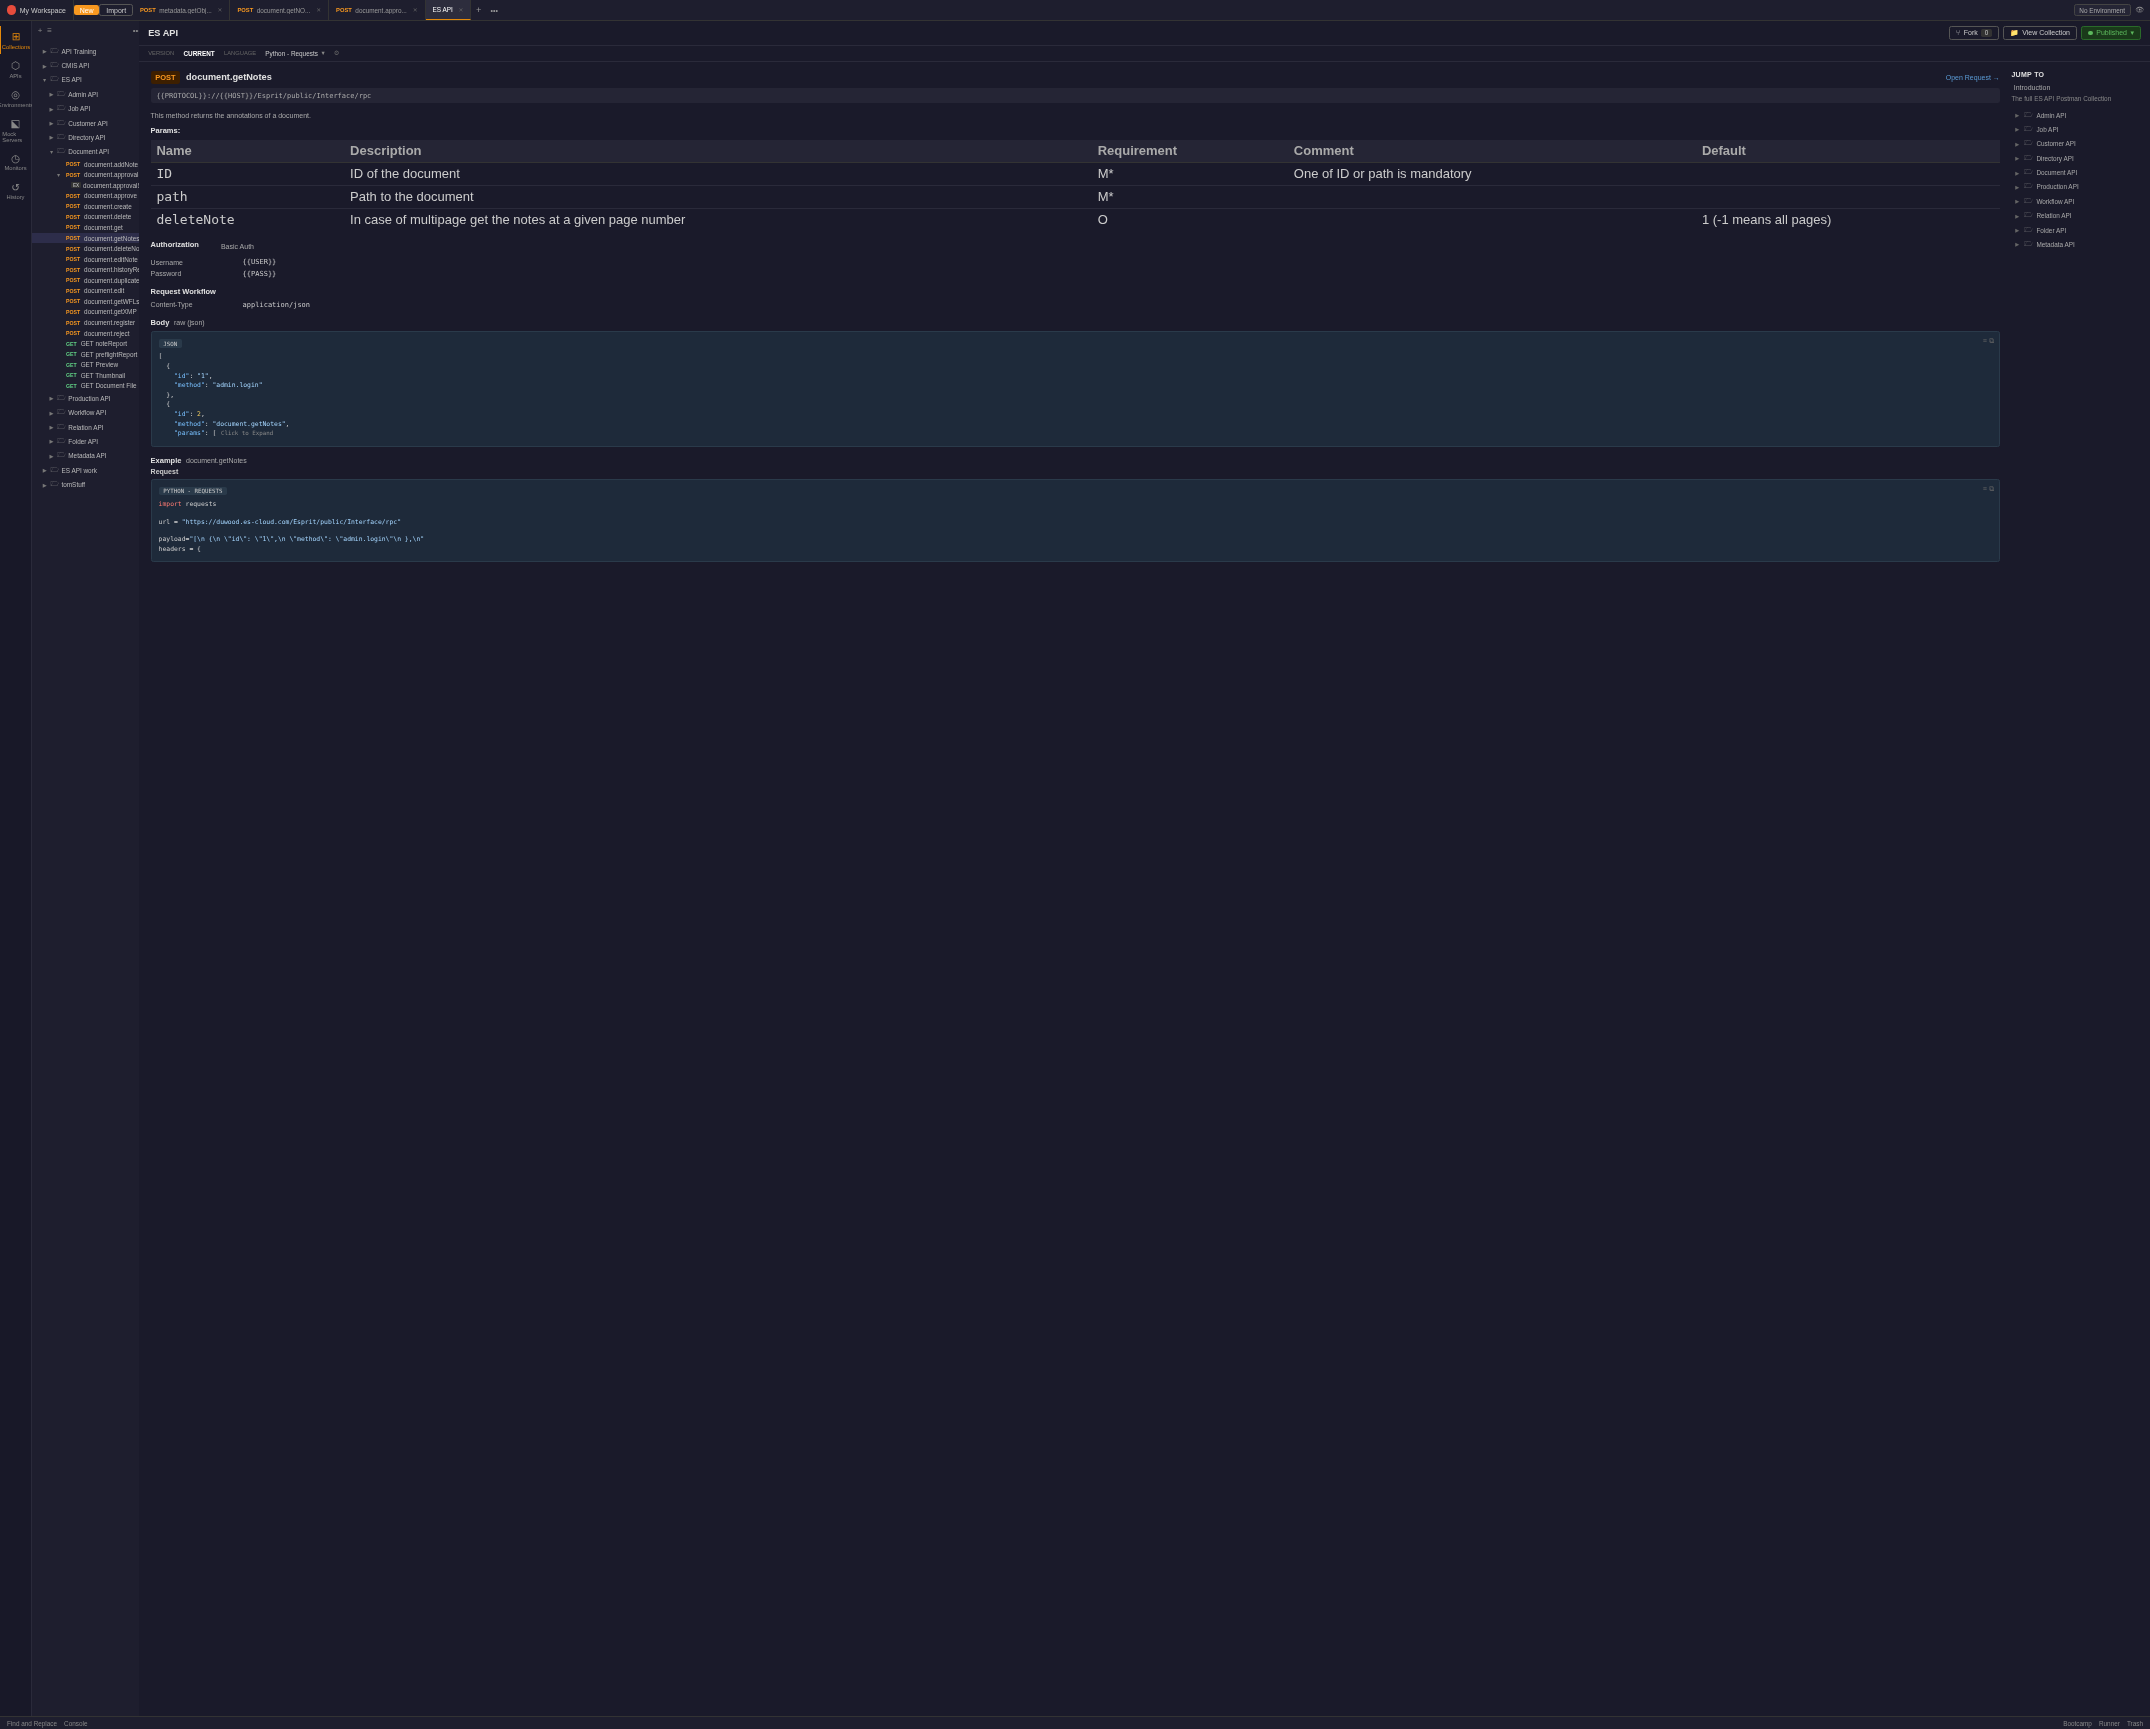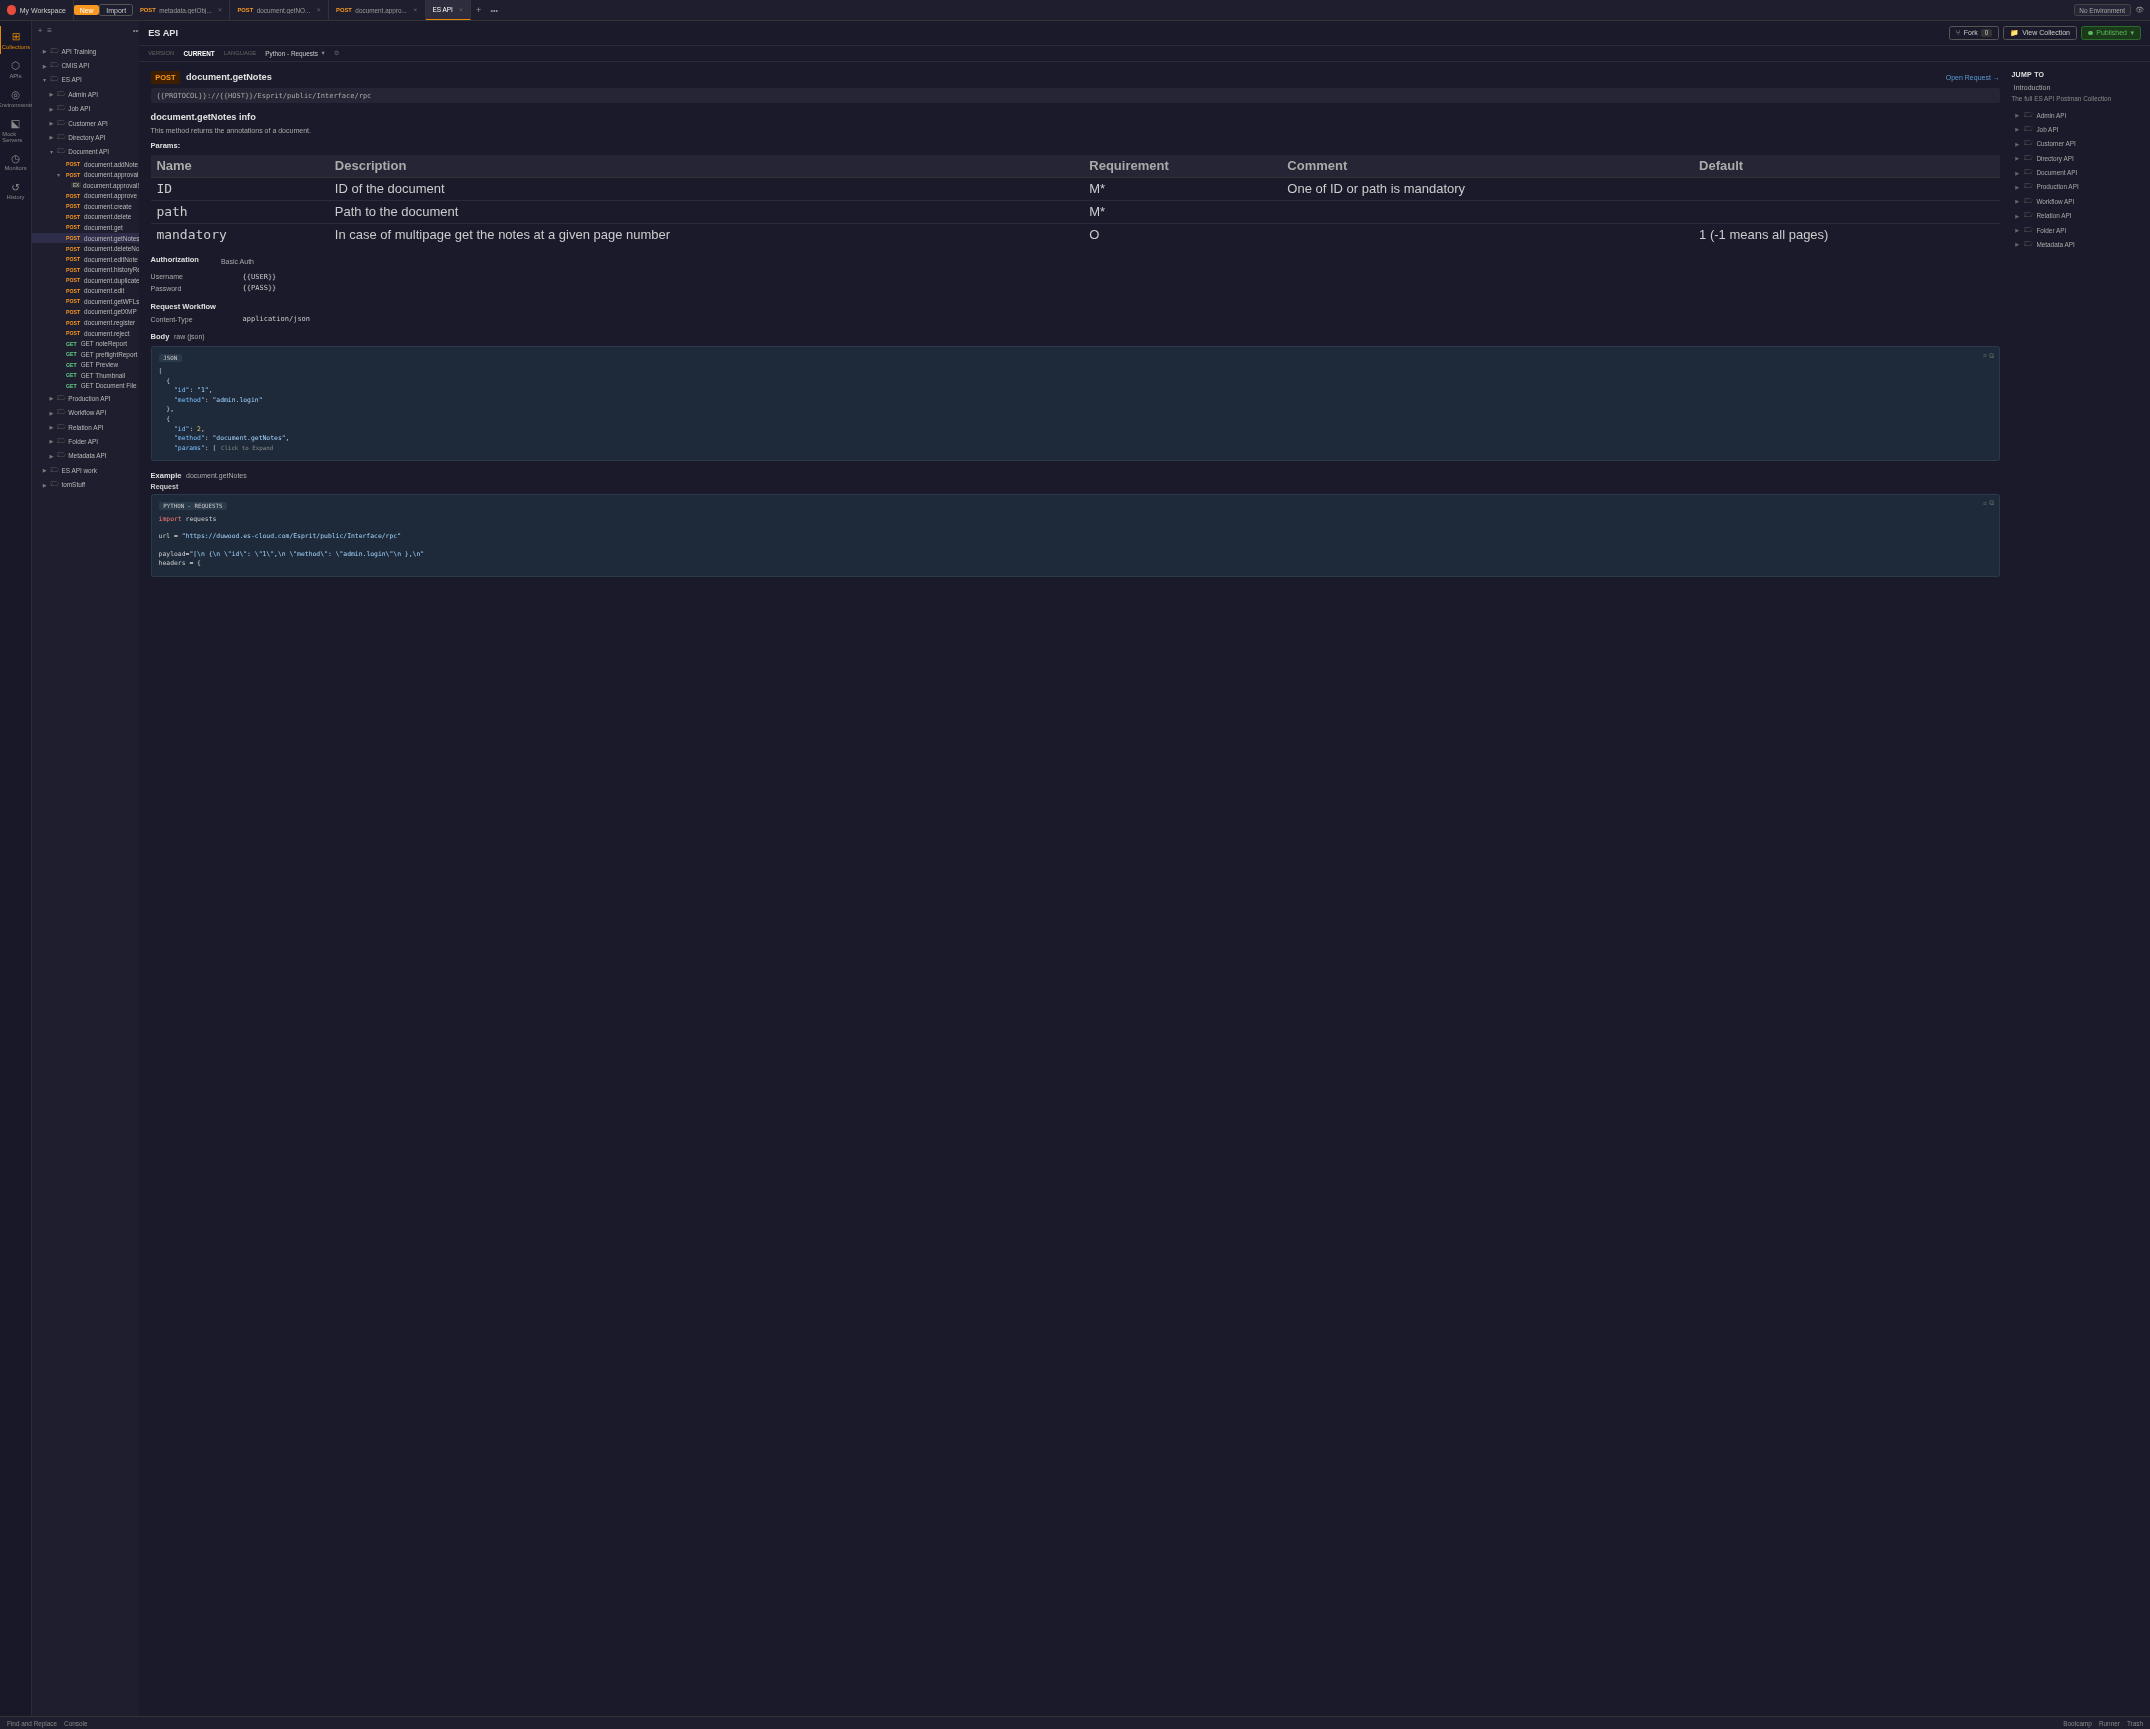--- a/index.html
+++ b/index.html
@@ -466,21 +466,20 @@
     <div class="doc-content">
       <div class="doc-main">
 
         <div class="req-header">
           <span class="req-method">POST</span>
           <span class="req-name">document.getNotes</span>
           <a class="open-req-link">Open Request →</a>
         </div>
         <div class="req-url">{{PROTOCOL}}://{{HOST}}/Esprit/public/Interface/rpc</div>
 
-        <h2>document.getNotes info</h2>
         <p class="section-desc">This method returns the annotations of a document.</p>
 
         <h3>Params:</h3>
         <table class="params-table">
           <thead>
             <tr>
               <th>Name</th>
               <th>Description</th>
               <th>Requirement</th>
               <th>Comment</th>
@@ -496,21 +495,21 @@
               <td></td>
             </tr>
             <tr>
               <td class="param-name">path</td>
               <td>Path to the document</td>
               <td>M*</td>
               <td></td>
               <td></td>
             </tr>
             <tr>
-              <td class="param-name">mandatory</td>
+              <td class="param-name">deleteNote</td>
               <td>In case of multipage get the notes at a given page number</td>
               <td>O</td>
               <td></td>
               <td>1 (-1 means all pages)</td>
             </tr>
           </tbody>
         </table>
 
         <div class="auth-section">
           <div class="auth-header">

